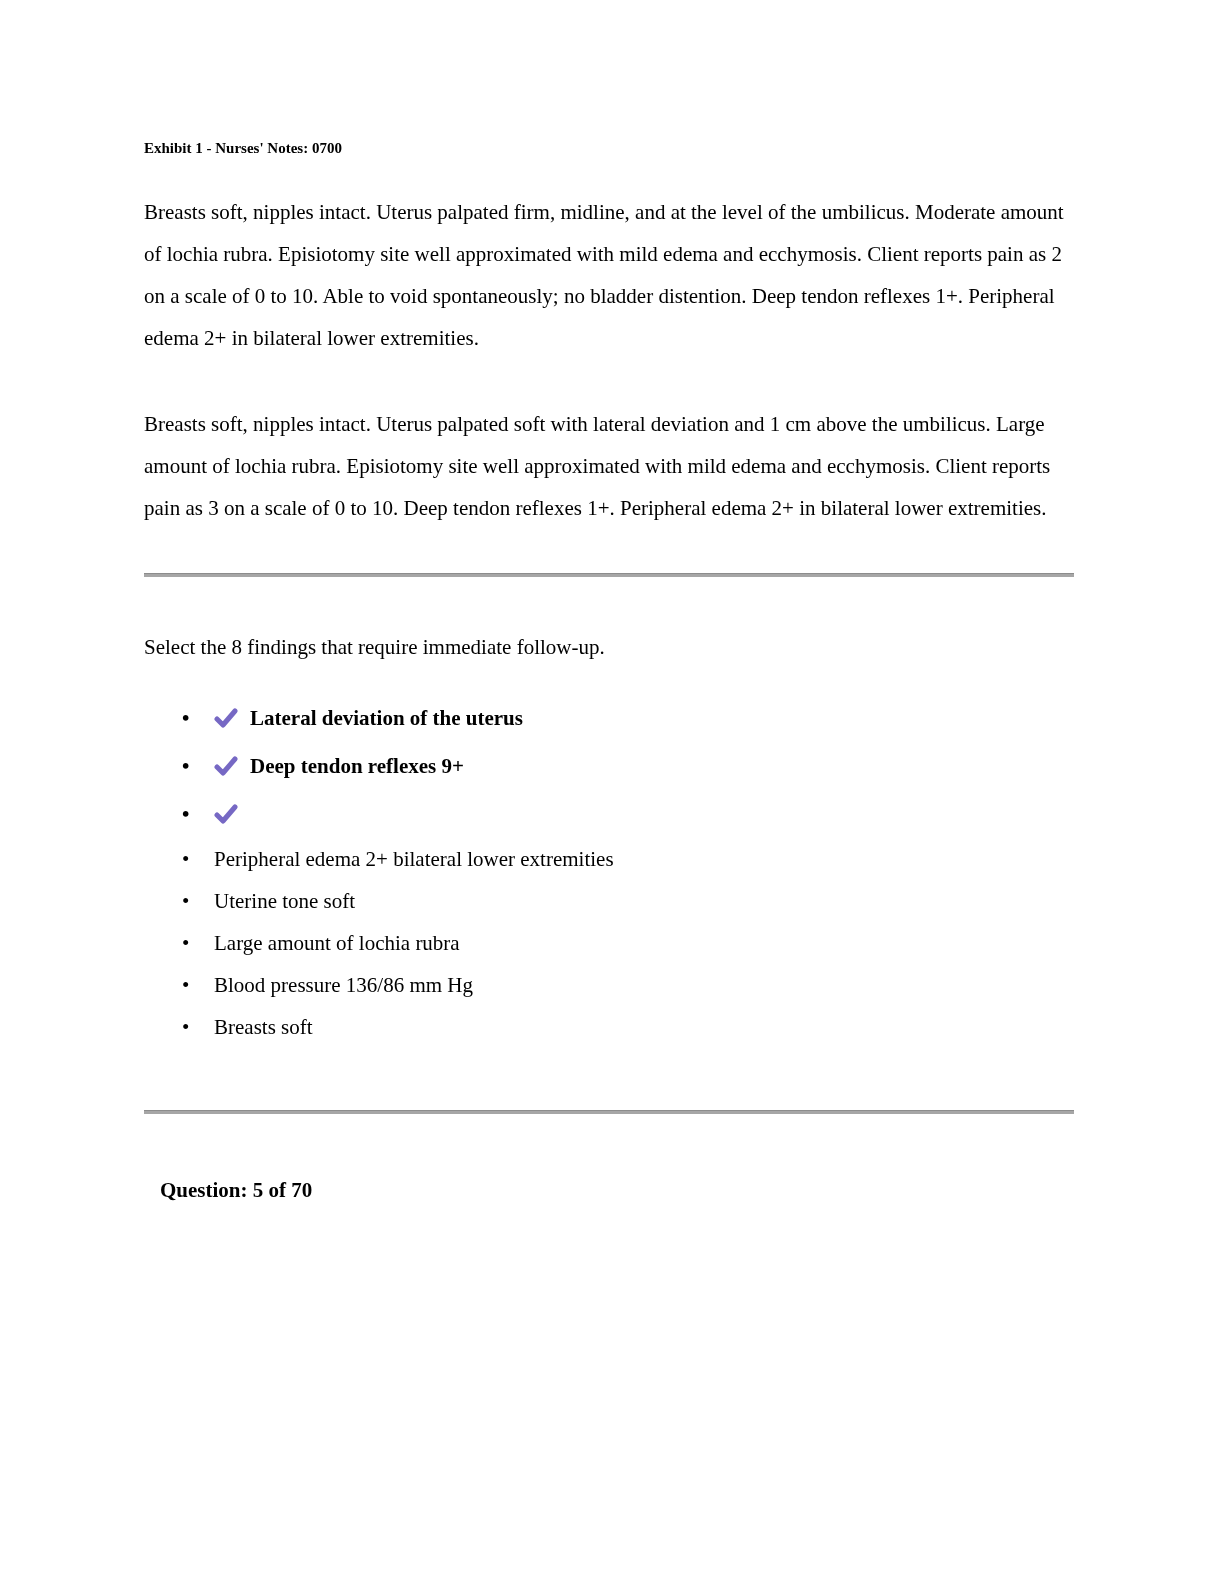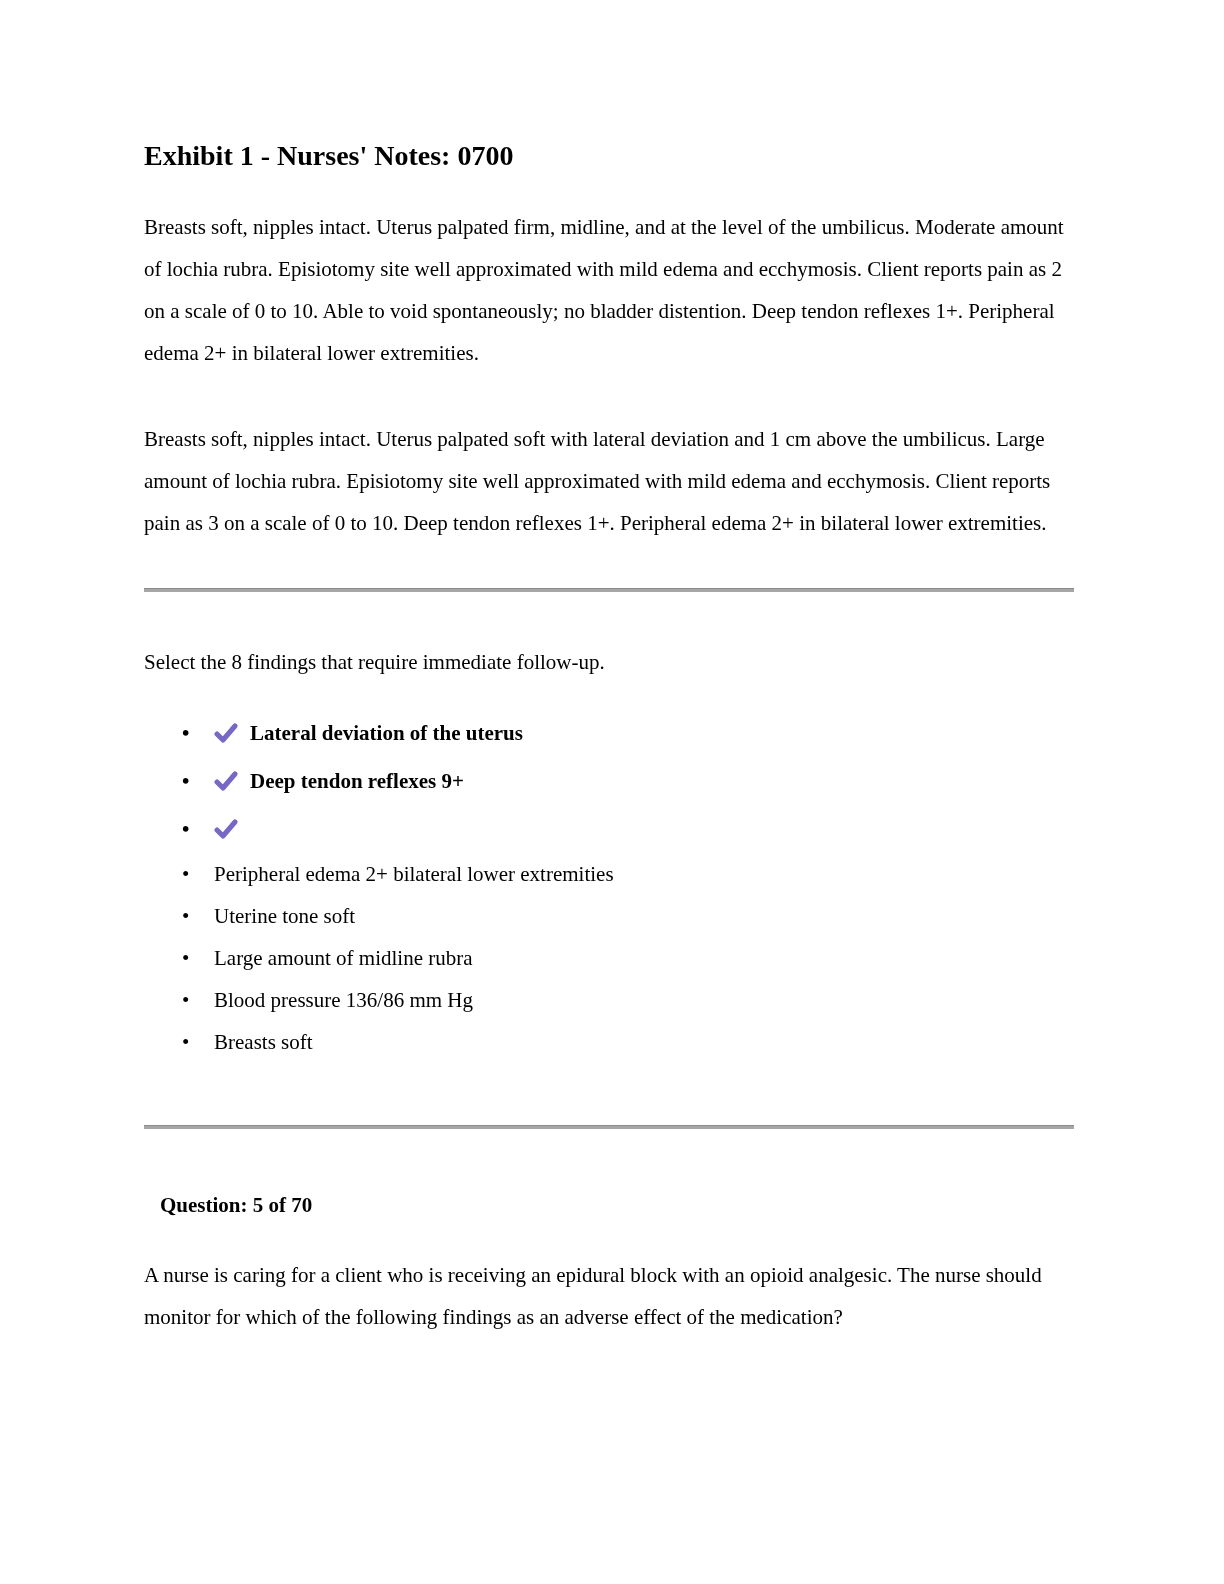--- a/index.html
+++ b/index.html
@@ -15,21 +15,21 @@
     box-sizing: border-box;
   }
   .page {
     box-sizing: border-box;
     width: 1224px;
     min-height: 1584px;
     padding: 140px 150px 60px 144px;
   }
   .heading {
     font-weight: bold;
-    font-size: 28px;
+    font-size: 15px;
     margin: 0 0 34px 0;
   }
   .para {
     font-size: 21px;
     line-height: 2.0;
     margin: 0 0 44px 0;
   }
   .rule {
     border: none;
     height: 3px;
@@ -143,35 +143,34 @@
       <span>Peripheral edema 2+ bilateral lower extremities</span>
     </li>
 
     <li class="option unchecked">
       <span class="bullet">•</span>
       <span>Uterine tone soft</span>
     </li>
 
     <li class="option unchecked">
       <span class="bullet">•</span>
-      <span>Large amount of midline rubra</span>
+      <span>Large amount of lochia rubra</span>
     </li>
 
     <li class="option unchecked">
       <span class="bullet">•</span>
       <span>Blood pressure 136/86 mm Hg</span>
     </li>
 
     <li class="option unchecked">
       <span class="bullet">•</span>
       <span>Breasts soft</span>
     </li>
 
   </ul>
 
   <div class="spacer-after-list"></div>
 
   <hr class="rule">
 
   <h3 class="question-header">Question: 5 of 70</h3>
-  <p class="question-body">A nurse is caring for a client who is receiving an epidural block with an opioid analgesic. The nurse should monitor for which of the following findings as an adverse effect of the medication?</p>
 
 </div>
 
 </body></html>

